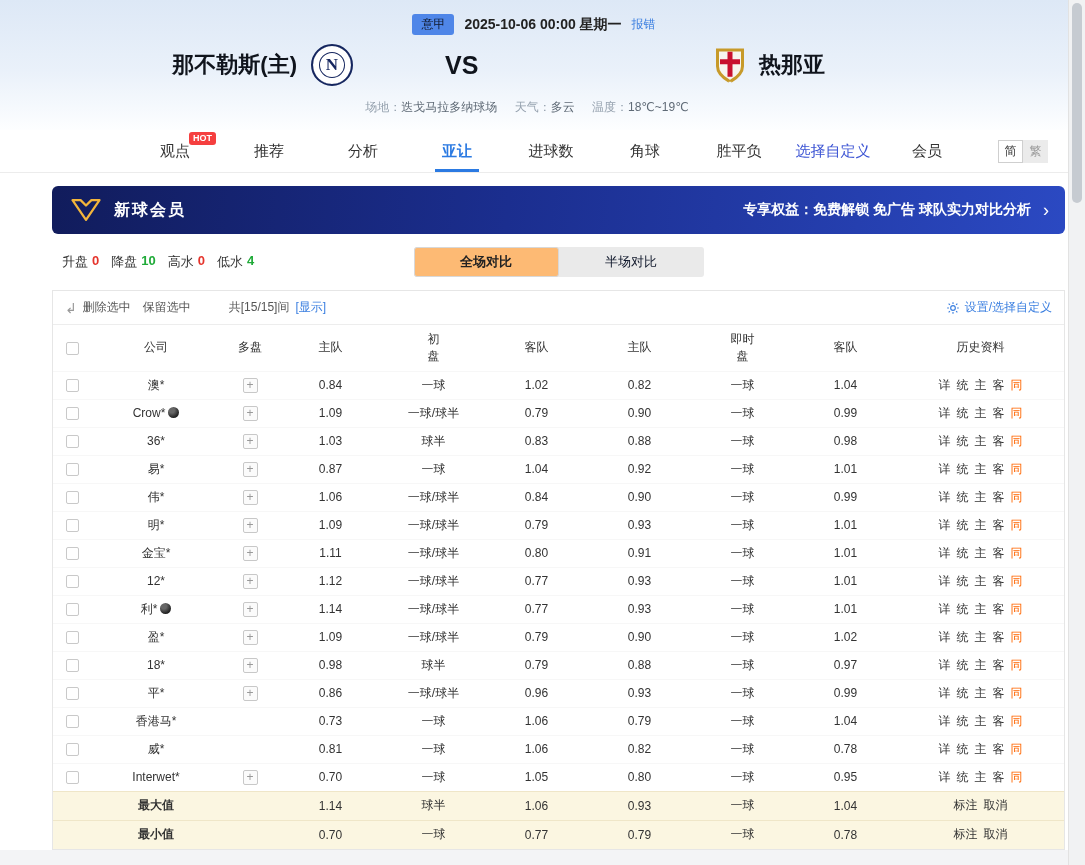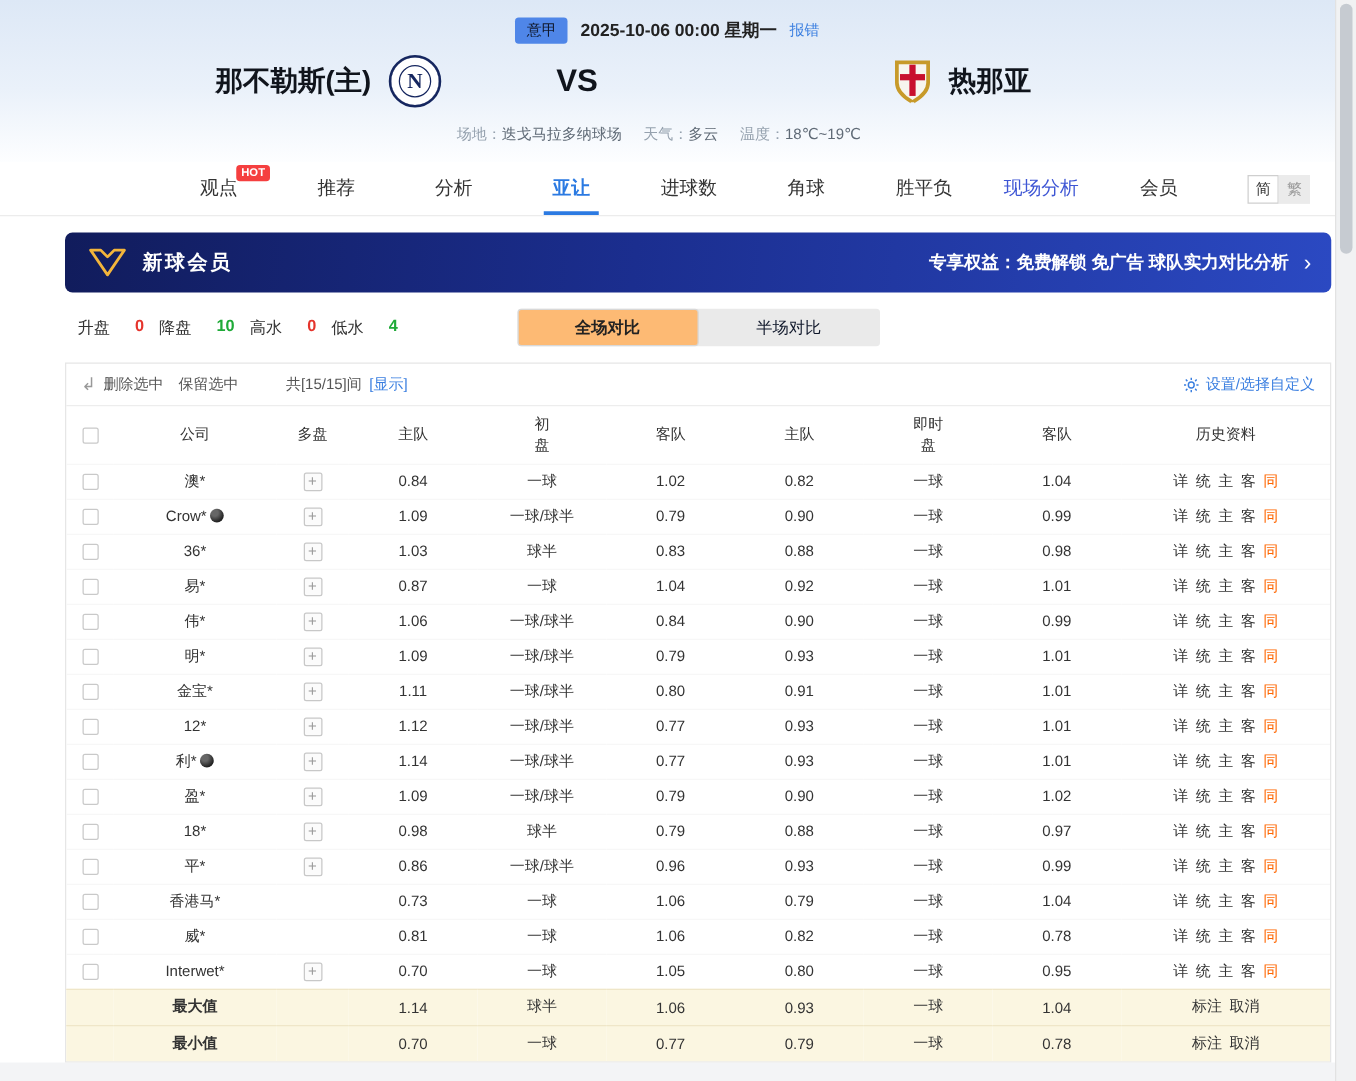--- a/index.html
+++ b/index.html
@@ -45,21 +45,21 @@
   .content { width:1013px; margin-left:52px; }
 
   .banner { margin-top:13px; height:48px; border-radius:6px; display:flex; align-items:center; padding:0 16px;
     background:linear-gradient(95deg,#111c5c 0%,#1b2e8f 45%,#2b49c2 100%); cursor:pointer; }
   .banner-title { color:#fff; font-size:16px; font-weight:700; letter-spacing:2px; margin-left:10px; }
   .banner-right { margin-left:auto; display:flex; align-items:center; gap:12px; color:#fff; font-size:14px; font-weight:600; }
   .banner-arrow { font-size:18px; font-weight:400; }
 
   .filter-row { margin-top:13px; height:30px; display:flex; align-items:center; position:relative; }
   .stats { display:flex; gap:12px; padding-left:10px; }
-  .stat { display:flex; gap:20px; font-size:13px; color:#333; cursor:pointer; }
+  .stat { display:flex; gap:4px; font-size:13px; color:#333; cursor:pointer; }
   .stat-value { font-weight:700; }
   .scope-tabs { position:absolute; left:50%; transform:translateX(-50%); display:flex; background:#eaeaea; border-radius:3px; }
   .scope-tab { width:145px; height:30px; display:flex; align-items:center; justify-content:center; font-size:13px; cursor:pointer; }
   .scope-tab.active { background:#fdba74; border:1px solid #d8d8d8; border-radius:3px; color:#222; font-weight:700; }
   .scope-tab.inactive { color:#0f172a; }
 
   .card { margin-top:13px; background:#fff; border:1px solid #e6e6e6; }
   .toolbar { height:34px; display:flex; align-items:center; padding:0 12px; border-bottom:1px solid #ededed; font-size:12px; }
   .tb-icon { color:#999; font-size:14px; margin-right:6px; }
   .tb-btn { color:#555; margin-right:12px; cursor:pointer; }
@@ -126,21 +126,21 @@
 
     <div class="nav">
       <div class="nav-items">
           <div class="nav-item"><span>观点</span><span class="hot-badge">HOT</span></div>
           <div class="nav-item"><span>推荐</span></div>
           <div class="nav-item"><span>分析</span></div>
           <div class="nav-item active"><span>亚让</span></div>
           <div class="nav-item"><span>进球数</span></div>
           <div class="nav-item"><span>角球</span></div>
           <div class="nav-item"><span>胜平负</span></div>
-          <div class="nav-item highlight"><span>现场分析</span></div>
+          <div class="nav-item highlight"><span>选择自定义</span></div>
           <div class="nav-item"><span>会员</span></div>
         </div>
       <div class="lang-toggle">
         <span class="lang-btn on">简</span>
         <span class="lang-btn off">繁</span>
       </div>
     </div>
 
     <div class="content">
 

